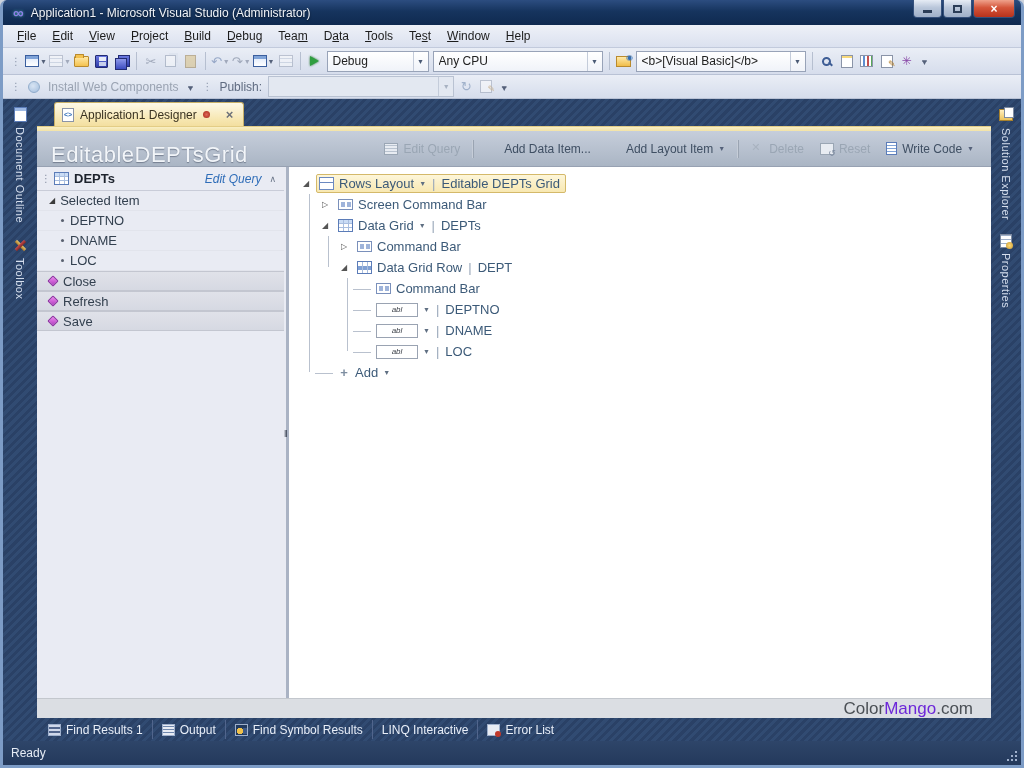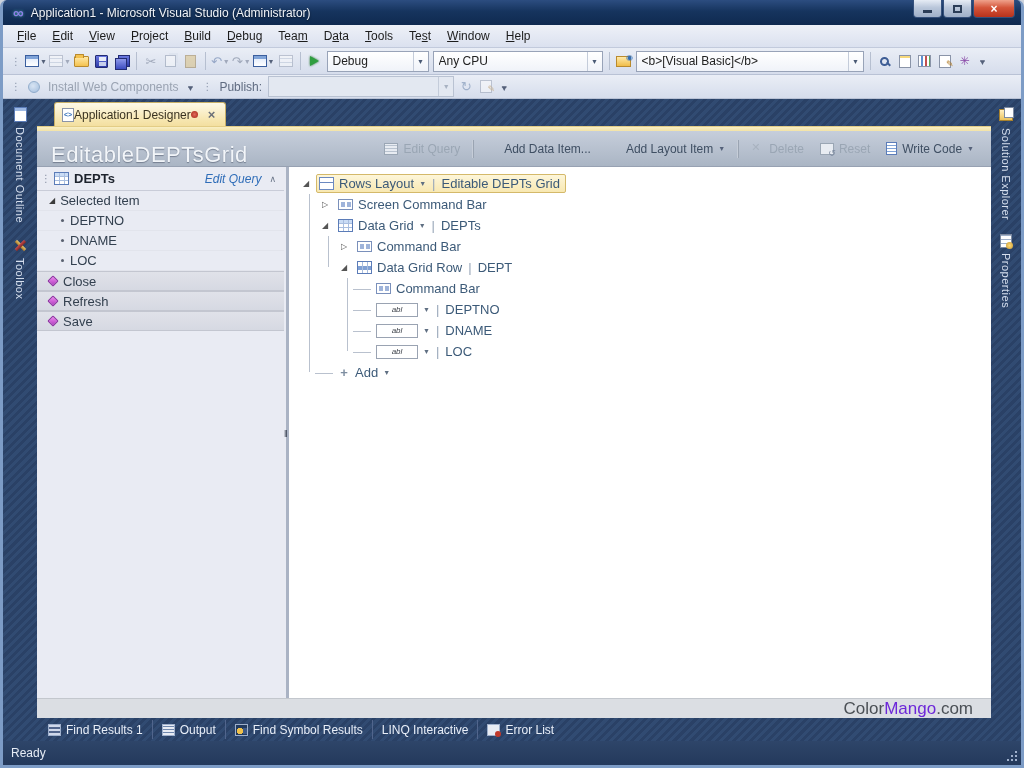--- a/index.html
+++ b/index.html
@@ -76,21 +76,21 @@
   .si-toolbox:before,.si-toolbox:after{content:"";position:absolute;left:2px;top:7px;width:13px;height:3px;background:linear-gradient(#e8c46a,#a8782a);transform:rotate(45deg);}
   .si-toolbox:after{background:linear-gradient(#c84a4a,#7e2a2a);transform:rotate(-45deg);}
   .si-solution{background:linear-gradient(#ffefc0,#ecc35c);border:1px solid #a8822e;width:14px;height:12px;margin:2px auto;}
   .si-solution:after{content:"";position:absolute;top:-3px;left:4px;width:8px;height:9px;background:#fff;border:1px solid #7d8aa0;}
   .si-props{background:#fff;border:1px solid #7d8aa0;width:12px;height:14px;margin:0 auto;
     background-image:repeating-linear-gradient(0deg,transparent 0 3px,#9fb0c9 3px 4px);}
   .si-props:after{content:"";position:absolute;right:-2px;bottom:-2px;width:7px;height:7px;border-radius:50%;background:radial-gradient(#ffd978,#c99a2e);}
   
   .docwell{flex:1;display:flex;flex-direction:column;min-width:0;}
   .tabstrip{height:27px;flex:0 0 27px;display:flex;align-items:flex-end;padding-left:17px;}
-  .doctab{height:24px;display:flex;align-items:center;gap:0;padding:0 10px 0 7px;
+  .doctab{height:24px;display:flex;align-items:center;gap:6px;padding:0 10px 0 7px;
     background:linear-gradient(#fdf9e8,#f7e7b2 70%,#f3dfa0);border:1px solid #c8b068;border-bottom:none;border-radius:3px 3px 0 0;}
   .doctab .dlabel{font-size:12px;color:#3a3322;}
   .doctab .dot{width:7px;height:7px;border-radius:50%;background:radial-gradient(#e06a5a,#a32414);}
   .doctab .tclose{font-size:13px;color:#6a6f78;font-weight:bold;margin-left:10px;line-height:1;}
   .dt-icon{width:12px;height:14px;background:#fff;border:1px solid #8a94a8;font-size:7px;color:#2f6db8;display:flex;align-items:center;justify-content:center;font-weight:bold;}
   .goldline{height:5px;flex:0 0 5px;background:linear-gradient(#f9efc6,#f3e3a6);border-top:1px solid #e3cd86;}
   .designer-header{height:36px;flex:0 0 36px;background:linear-gradient(#c6cedb,#aab5c4);border-bottom:1px solid #97a1b2;
     display:flex;align-items:center;padding:0 10px 0 14px;}
   .dh-title{font-size:22px;color:#f2f5f9;text-shadow:0 1px 1px rgba(60,70,90,.5);flex:0 0 auto;letter-spacing:.5px;margin-top:12px;}
   .dh-actions{margin-left:auto;display:flex;align-items:center;gap:2px;}
@@ -267,21 +267,21 @@
         <span class="carrow">▼</span>
     </span>
     <span class="combo" style="width:170px">
       <span class="cval">Any CPU</span>
         <span class="carrow">▼</span>
     </span>
     <span class="tsep"></span>
     <span class="tbtn">
         <span class="ic i-webfolder"></span>
       </span>
-    <span class="combo" style="width:228px">
+    <span class="combo" style="width:170px">
       <span class="cval">&lt;b&gt;[Visual Basic]&lt;/b&gt;</span>
         <span class="carrow">▼</span>
     </span>
     <span class="tsep"></span>
     <span class="tbtn">
         <span class="ic i-mag"></span>
       </span>
     <span class="tbtn">
         <span class="ic i-note"></span>
       </span>

